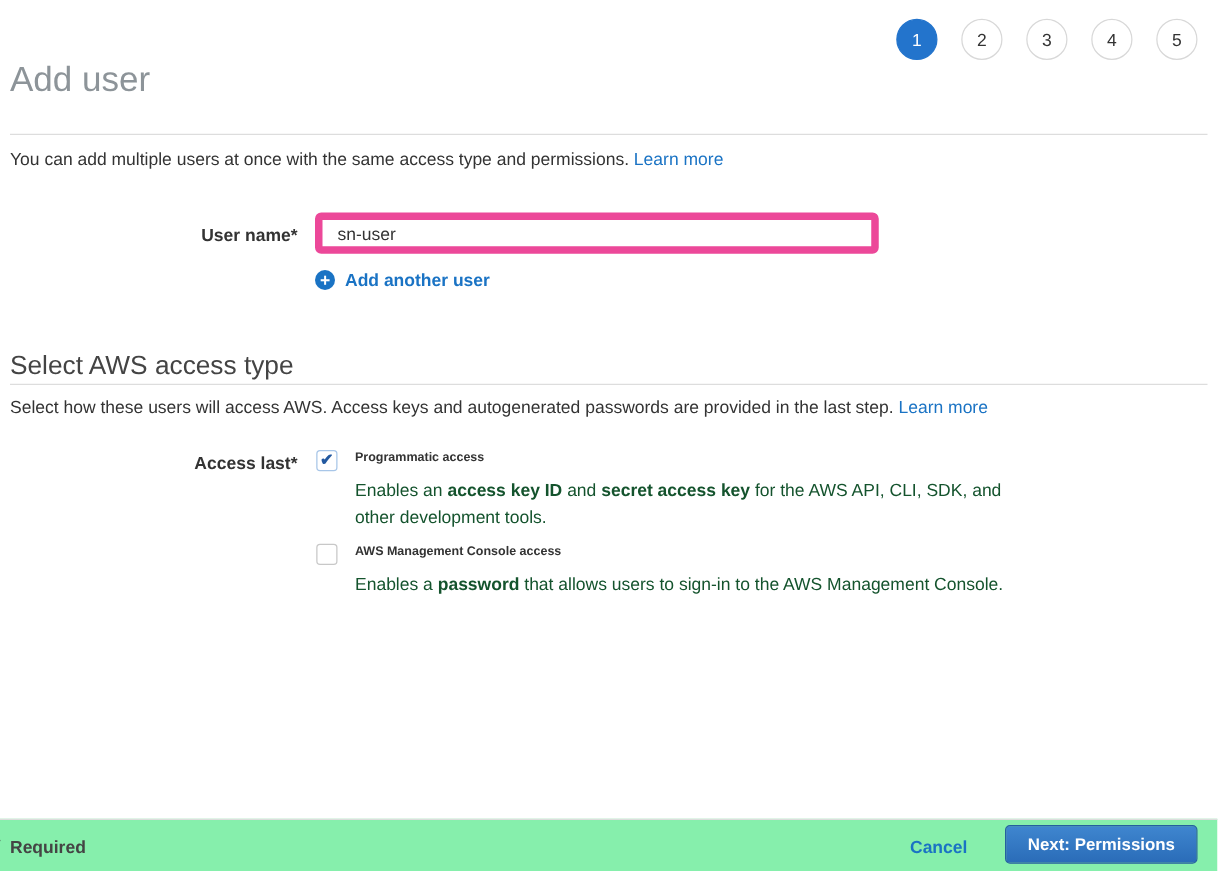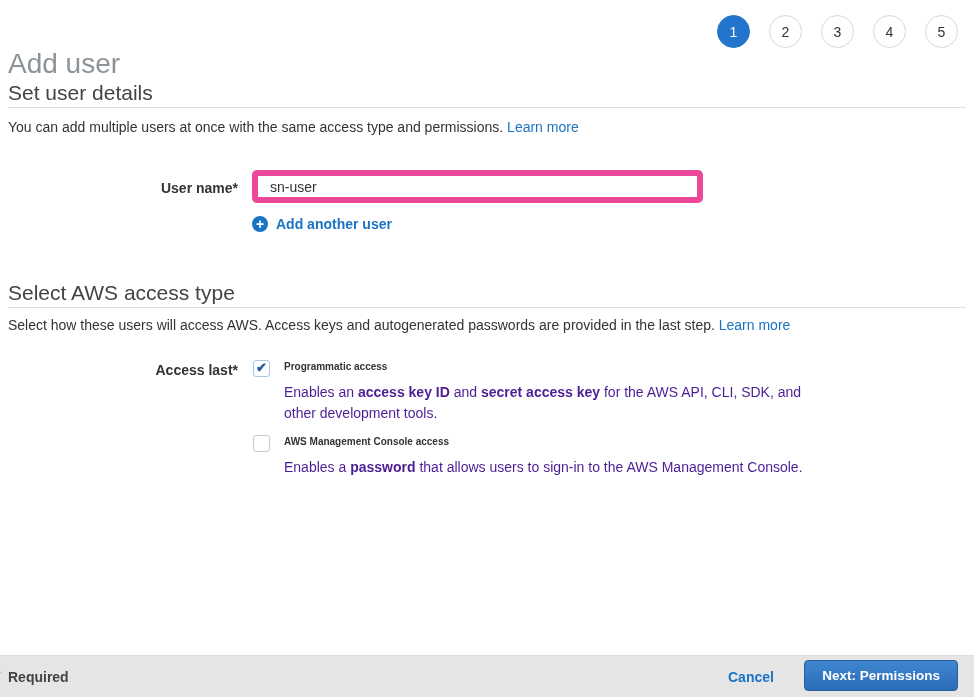--- a/index.html
+++ b/index.html
@@ -71,28 +71,28 @@
   .checkbox .check-glyph {
     color:#2359a0; font-size:13px; font-weight:bold; line-height:1;
     transform:translateY(-1px);
   }
   .option-title {
     position:absolute; left:284px; font-weight:bold; color:#333;
     font-size:10px; cursor:pointer;
   }
   .option-desc {
     position:absolute; left:284px; width:530px;
-    font-size:14px; color:#4c1d95; line-height:21px;
+    font-size:14px; color:#14532d; line-height:21px;
   }
   .b { font-weight:bold; }
 
   
   .footer {
     position:absolute; left:0; right:0; bottom:0; height:42px;
-    border-top:1px solid #ddd; background:#e5e5e5;
+    border-top:1px solid #ddd; background:#86efac;
   }
   .required-note {
     position:absolute; left:8px; top:13px; font-weight:bold; color:#444;
   }
   .required-star {
     position:absolute; left:-5px; top:11px; font-weight:bold; color:#444;
   }
   .cancel-link {
     position:absolute; left:728px; top:13px;
     color:#1a73c4; font-weight:bold; font-size:14px; cursor:pointer;
@@ -114,21 +114,20 @@
   <h1 class="page-title">Add user</h1>
 
   <div class="steps">
     <div class="step active">1</div>
     <div class="step">2</div>
     <div class="step">3</div>
     <div class="step">4</div>
     <div class="step">5</div>
   </div>
 
-  <h2 class="section-title" style="top:81px;">Set user details</h2>
   <div class="divider" style="top:107px;"></div>
   <p class="section-desc" style="top:119px;"><span>You can add multiple users at once with the same access type and permissions.</span> <a class="link">Learn more</a></p>
 
   <label class="field-label" style="top:180px;">User name*</label>
   <input class="user-name-input" type="text" value="sn-user" style="">
 
   <div class="add-another">
     <span class="plus-icon">+</span>
     <span>Add another user</span>
   </div>

